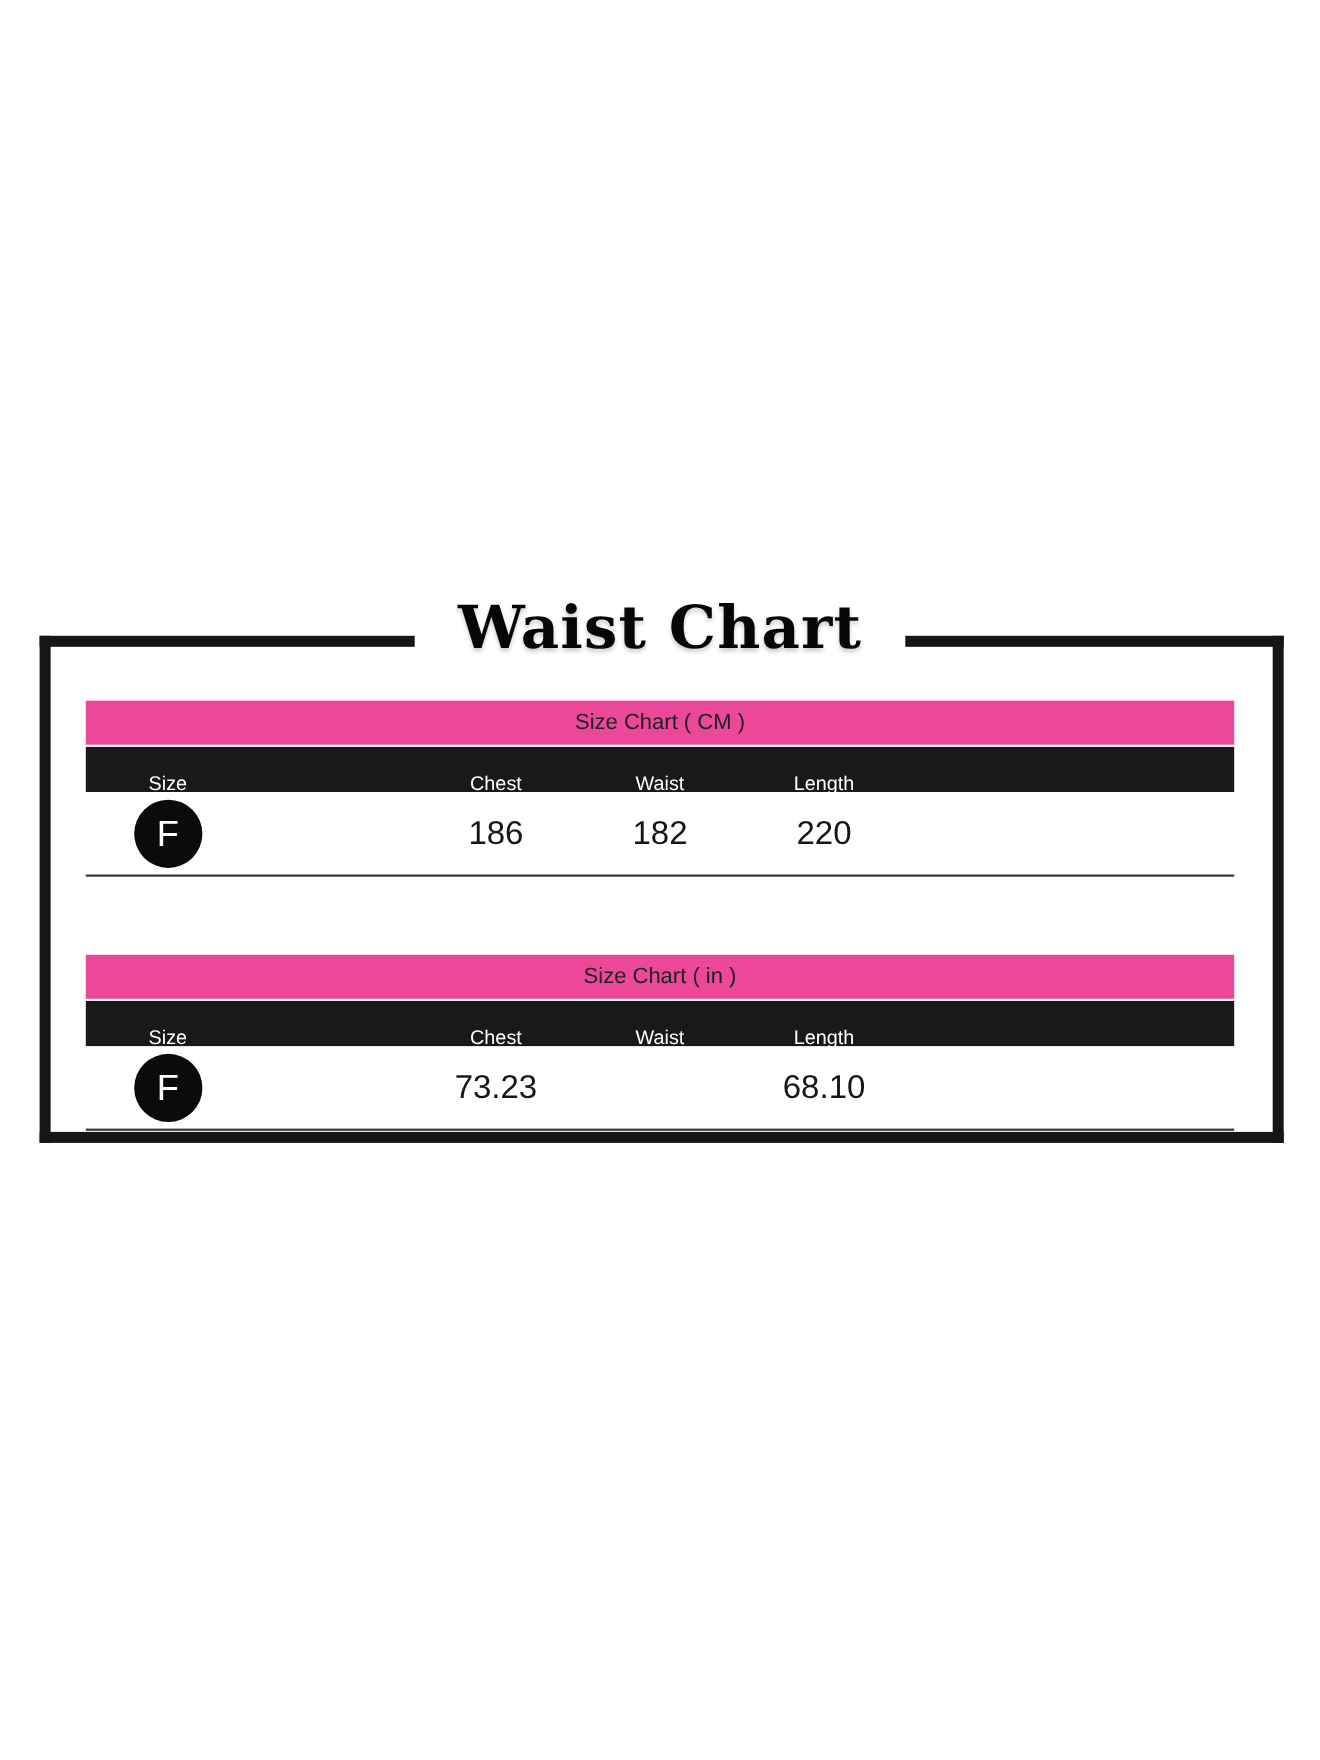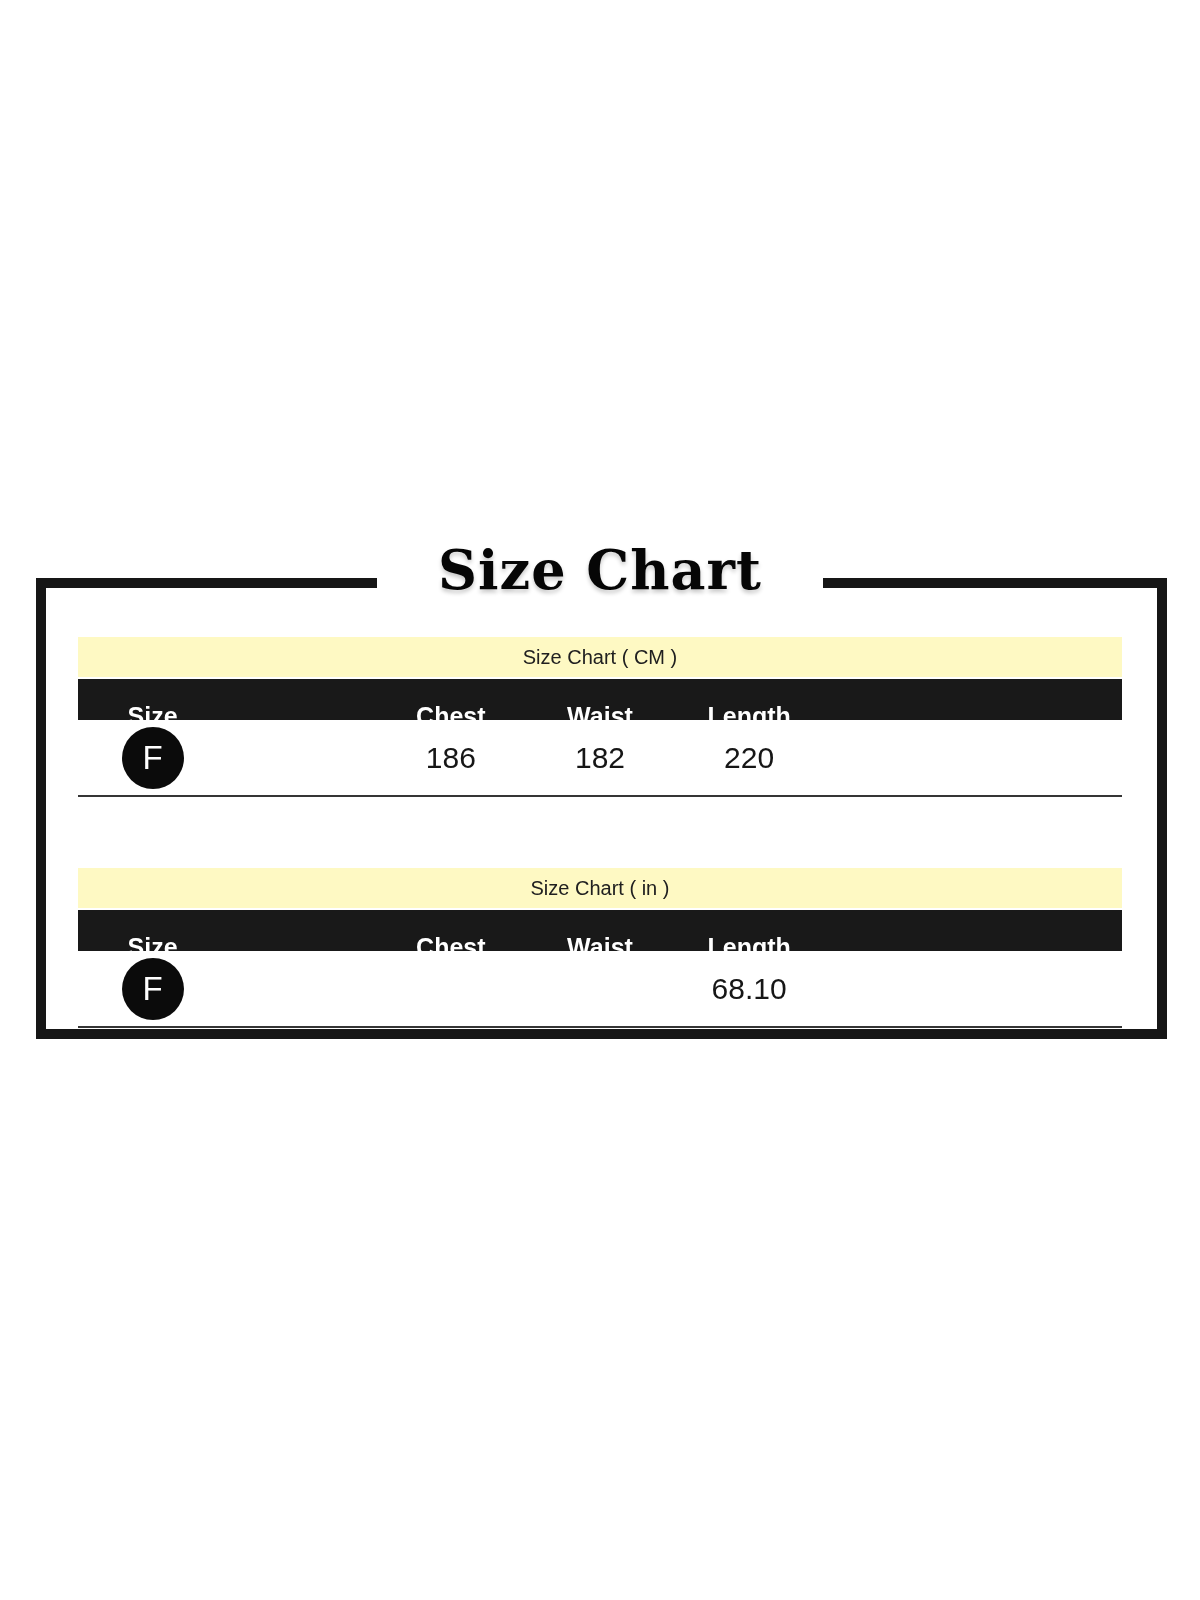--- a/index.html
+++ b/index.html
@@ -51,21 +51,21 @@
   .size-table {
     position: absolute;
     left: 78px;
     width: 1044px;
   }
   .table-cm { top: 637px; }
   .table-in { top: 868px; }
 
   .caption-band {
     height: 40px;
-    background: #fef9c3;
+    background: #ec4899;
     margin-bottom: 2px;
     display: flex; align-items: center; justify-content: center;
     font-size: 20px;
     color: #202020;
   }
   .grid-row {
     display: grid;
     grid-template-columns: repeat(7, 1fr);
   }
   .header-band {
@@ -74,22 +74,22 @@
   }
   .cell {
     display: flex; align-items: center; justify-content: center;
   }
   .col-1 { grid-column: 1; }
   .col-3 { grid-column: 3; }
   .col-4 { grid-column: 4; }
   .col-5 { grid-column: 5; }
   .header-band .cell {
     color: #ffffff;
-    font-weight: bold;
-    font-size: 25px;
+    font-weight: normal;
+    font-size: 18px;
     margin-top: 23px;
   }
   .data-row {
     height: 75px;
     border-bottom: 2px solid #353535;
   }
   .value {
     font-size: 30px;
     color: #161616;
   }
@@ -104,21 +104,21 @@
   }
 </style>
 </head>
 <body>
 
 <div class="canvas">
 
   <div class="rule rule-left"></div>
   <div class="rule rule-right"></div>
   <div class="title-wrap">
-    <div class="title">Size Chart</div>
+    <div class="title">Waist Chart</div>
   </div>
 
   <div class="frame"></div>
 
   <div class="size-table table-cm">
     <div class="caption-band">
       <span>Size Chart ( CM )</span>
     </div>
     <div class="grid-row header-band">
       <span class="cell col-1">Size</span>
@@ -143,17 +143,18 @@
     <div class="grid-row header-band">
       <span class="cell col-1">Size</span>
       <span class="cell col-3">Chest</span>
       <span class="cell col-4">Waist</span>
       <span class="cell col-5">Length</span>
     </div>
     <div class="grid-row data-row">
       <span class="cell col-1">
         <span class="badge">F</span>
       </span>
+      <span class="cell col-3 value">73.23</span>
       <span class="cell col-5 value">68.10</span>
     </div>
   </div>
 
 </div>
 
 </body></html>

